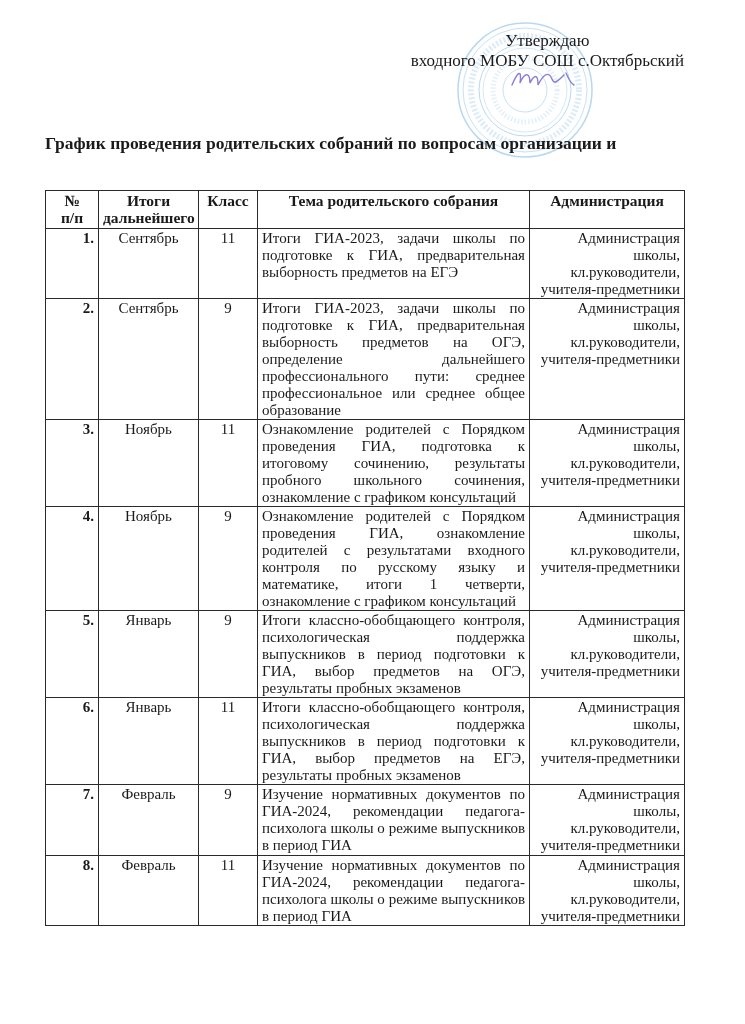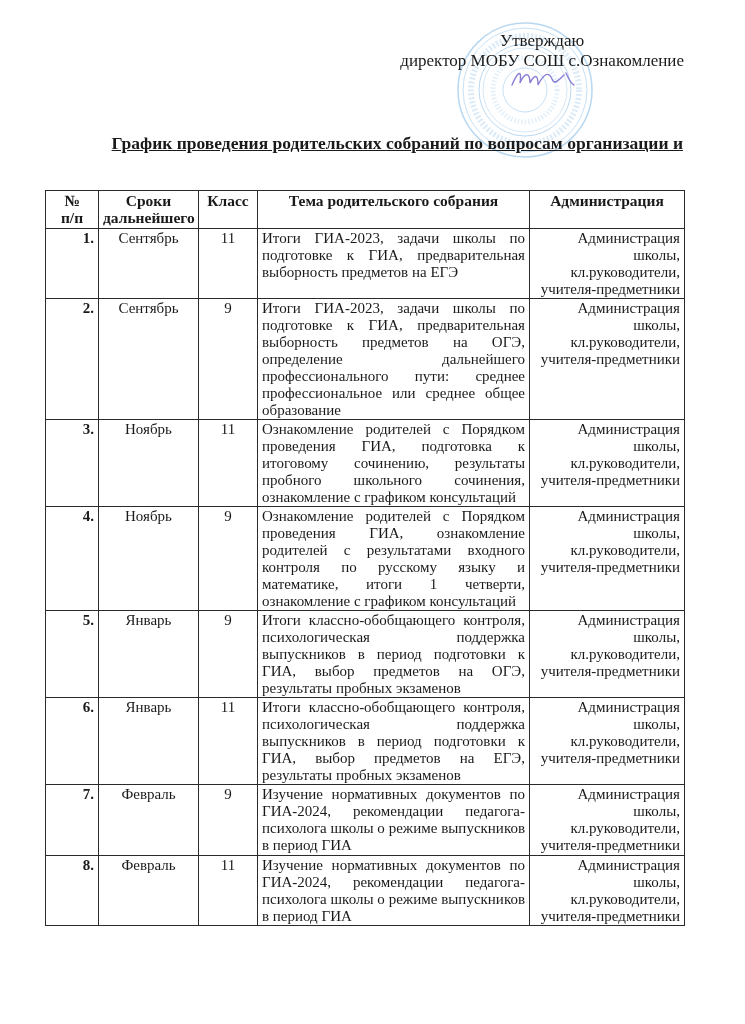--- a/index.html
+++ b/index.html
@@ -14,22 +14,22 @@
   .approval div { white-space: nowrap; }
   .stamp {
     position: absolute; left: 455px; top: 20px; width: 140px; height: 140px;
     z-index: 1; opacity: 0.55; pointer-events: none;
   }
   .signature {
     position: absolute; left: 508px; top: 63px; width: 70px; height: 30px; z-index: 3;
     pointer-events: none;
   }
   .title {
-    position: absolute; left: 45px; width: 638px; top: 133px; text-align: right;
-    font-weight: bold; font-size: 17.5px; line-height: 21px; z-index: 2; text-decoration: underline;
+    position: absolute; left: 45px; width: 638px; top: 133px; text-align: left;
+    font-weight: bold; font-size: 17.5px; line-height: 21px; z-index: 2;
   }
   table.schedule {
     position: absolute; left: 45px; top: 190px; width: 639px;
     border-collapse: collapse; table-layout: fixed; font-size: 15px; line-height: 17px;
     z-index: 2;
   }
   table.schedule th, table.schedule td {
     border: 1.3px solid #2a2a2a; vertical-align: top; padding: 1px 4px 0 4px;
   }
   table.schedule th {
@@ -47,21 +47,21 @@
   tr.r5 td { height: 84px; }
   tr.r6 td { height: 84px; }
   tr.r7 td { height: 69px; }
   tr.r8 td { height: 67px; }
 </style>
 </head>
 <body>
 
 <div class="approval">
   <div>Утверждаю</div>
-  <div>директор МОБУ СОШ с.Ознакомление</div>
+  <div>входного МОБУ СОШ с.Октябрьский</div>
 </div>
 
 <svg class="stamp" viewBox="0 0 140 140">
   <g fill="none" stroke="#7fb8e6">
     <circle cx="70" cy="70" r="67" stroke-width="1.5"></circle>
     <circle cx="70" cy="70" r="62" stroke-width="0.8"></circle>
     <circle cx="70" cy="70" r="46" stroke-width="1"></circle>
     <circle cx="70" cy="70" r="42" stroke-width="0.6"></circle>
     <circle cx="70" cy="70" r="22" stroke-width="0.8"></circle>
     <circle cx="70" cy="70" r="54" stroke-width="6" stroke-dasharray="2 2" opacity="0.5"></circle>
@@ -84,21 +84,21 @@
     <col style="width:272px">
     <col style="width:155px">
   </colgroup>
   <thead>
     <tr>
       <th>
         <div>№</div>
         <div>п/п</div>
       </th>
       <th>
-        <div>Сроки</div>
+        <div>Итоги</div>
         <div>дальнейшего</div>
       </th>
       <th>Класс</th>
       <th>Тема родительского собрания</th>
       <th>Администрация</th>
     </tr>
   </thead>
   <tbody>
     <tr class="r1">
       <td class="num">1.</td>

